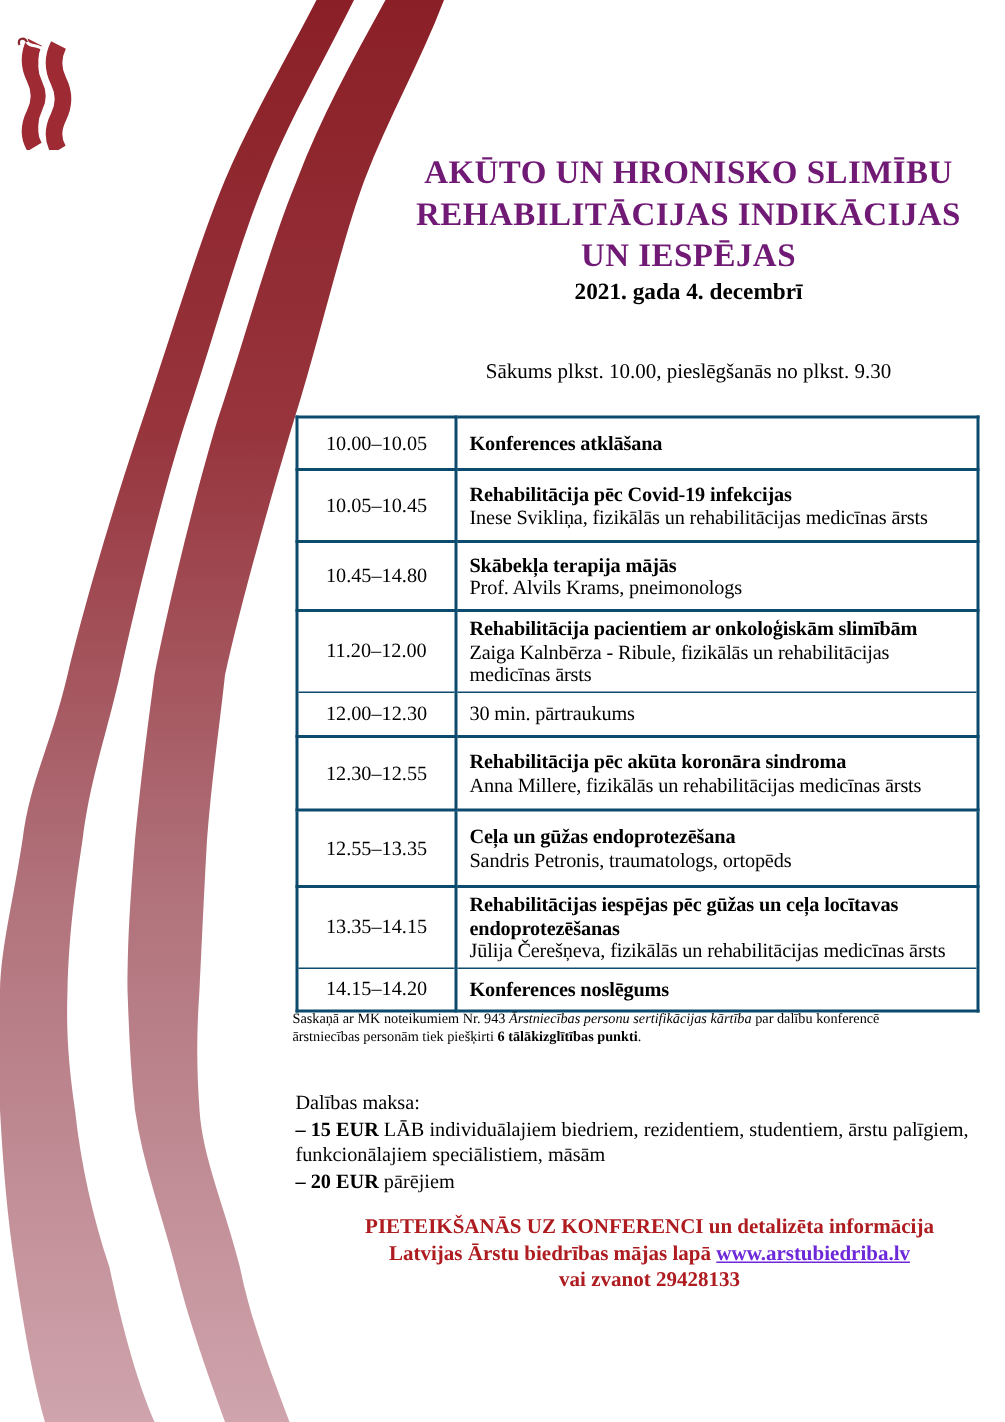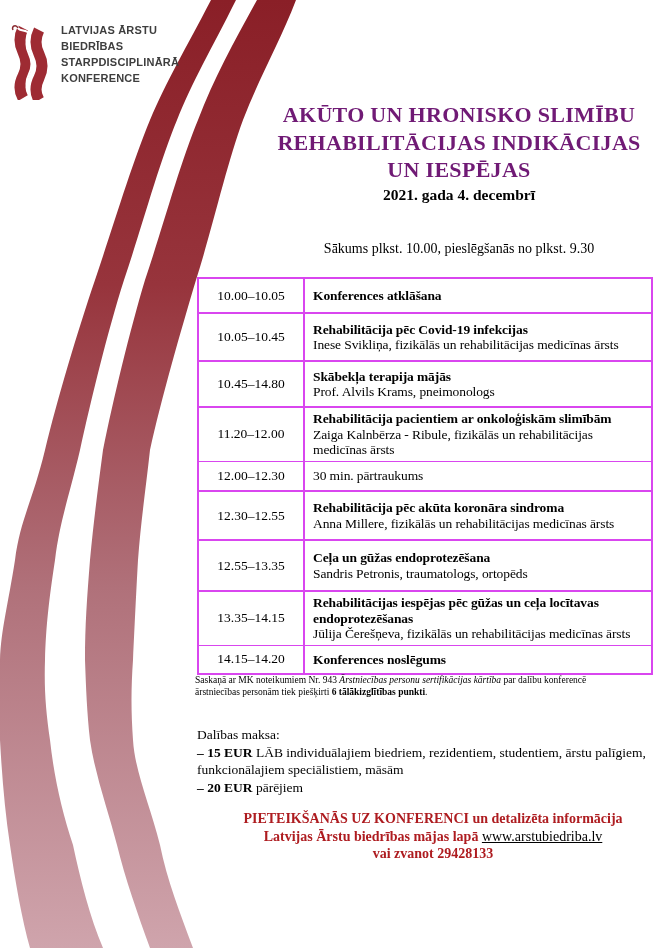--- a/index.html
+++ b/index.html
@@ -21,21 +21,21 @@
         font-weight:bold;font-size:15.5px;color:#000;}
   .mode{position:absolute;left:252px;top:218px;width:414px;z-index:1;text-align:center;
         font-weight:bold;font-size:16px;letter-spacing:.5px;}
   .mode span{text-decoration:underline;}
   .startinfo{position:absolute;left:252px;top:241px;width:414px;z-index:1;text-align:center;
         font-size:14px;color:#000;}
 
   
   table.sched{position:absolute;left:197px;top:277px;z-index:1;border-collapse:collapse;
         width:456px;background:#fff;table-layout:fixed;}
-  table.sched td{border:2px solid #d946ef;vertical-align:middle;padding:3px 8px;background:#fff;}
+  table.sched td{border:2px solid #0c4a6e;vertical-align:middle;padding:3px 8px;background:#fff;}
   td.time{width:88px;text-align:center;font-size:13.5px;border-right-width:1px;padding:3px 2px;}
   td.content{border-left-width:1px;}
   .sess-title{font-weight:bold;font-size:13.5px;line-height:15.5px;letter-spacing:-.1px;}
   .sess-title.plain{font-weight:normal;}
   .sess-speaker{font-size:13.5px;line-height:15.5px;letter-spacing:-.1px;}
   .sess-speaker:empty{display:none;}
   tr.thin td{border-top-width:1px;}
   tr.before-thin td{border-bottom-width:1px;}
 
   
@@ -46,21 +46,21 @@
   .footnote b{font-weight:bold;}
 
   
   .fees{position:absolute;left:197px;top:726px;width:452px;z-index:1;
         font-size:13.5px;line-height:17.5px;color:#000;}
   .fees b{font-weight:bold;}
 
   
   .registration{position:absolute;left:197px;top:798px;width:472px;z-index:1;text-align:center;
         color:#ae1c20;font-weight:bold;font-size:14px;line-height:17.5px;margin-top:12px;}
-  .registration a{color:#000000;text-decoration:underline;font-weight:normal;cursor:pointer;}
+  .registration a{color:#6d28d9;text-decoration:underline;font-weight:bold;cursor:pointer;}
 </style>
 </head>
 <body>
 
 <div id="page">
 
   <svg class="ribbon" width="320" height="948" viewBox="0 0 320 948" aria-hidden="true">
     <defs>
       <linearGradient id="rg" x1="0" y1="0" x2="0" y2="1">
         <stop offset="0" stop-color="#8a1f27"></stop>
@@ -85,26 +85,20 @@
       C113,400 130,330 145,280 C162,230 180,163 198,120 C214,78 234,42 257,0 Z"></path>
   </svg>
 
   <div class="logo">
     <svg width="46" height="84" viewBox="0 0 46 84" aria-hidden="true">
       <path d="M15,12 Q9,24 15,36 Q21,48 15,60 Q9,72 15,82" fill="none" stroke="#9e2b33" stroke-width="11"></path>
       <path d="M31,14 Q25,26 31,38 Q37,50 31,62 Q25,74 31,84" fill="none" stroke="#9e2b33" stroke-width="11"></path>
       <path d="M22,12 C17,4 7,6 10,12 C12,16 19,13 21,18 Q16,28 21,38 Q26,48 21,58 Q16,68 21,78" fill="none" stroke="#ffffff" stroke-width="2"></path>
       <path d="M10,12 C8,8 3,10 5,14" fill="none" stroke="#8a2a30" stroke-width="1.5"></path>
     </svg>
-    <div class="logo-text">
-      <div>LATVIJAS ĀRSTU</div>
-      <div>BIEDRĪBAS</div>
-      <div>STARPDISCIPLINĀRĀ</div>
-      <div>KONFERENCE</div>
-    </div>
   </div>
 
   <div class="title">
     <div>AKŪTO UN HRONISKO SLIMĪBU</div>
     <div>REHABILITĀCIJAS INDIKĀCIJAS</div>
     <div>UN IESPĒJAS</div>
   </div>
 
   <div class="date">2021. gada 4. decembrī</div>
 

